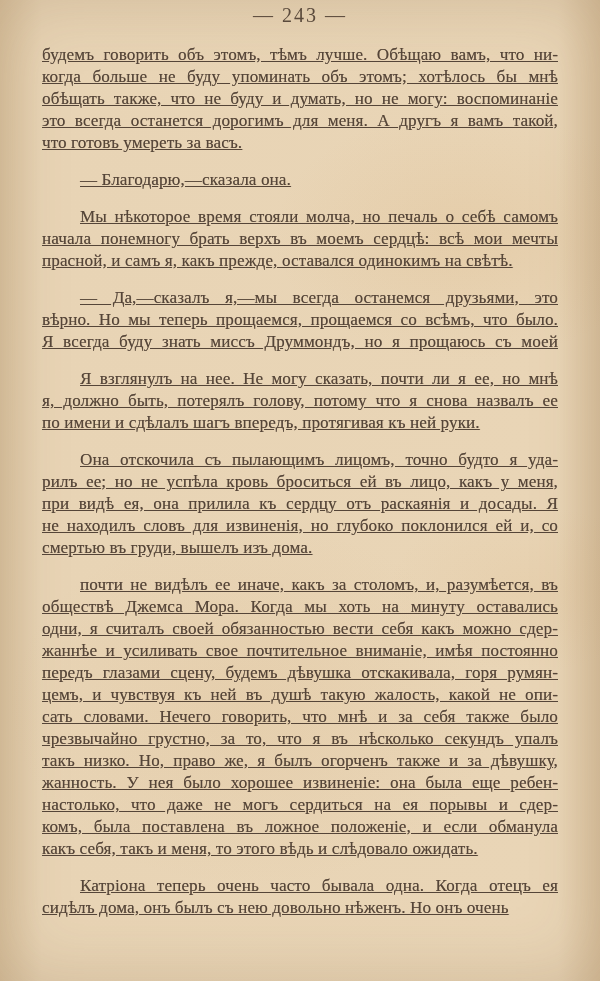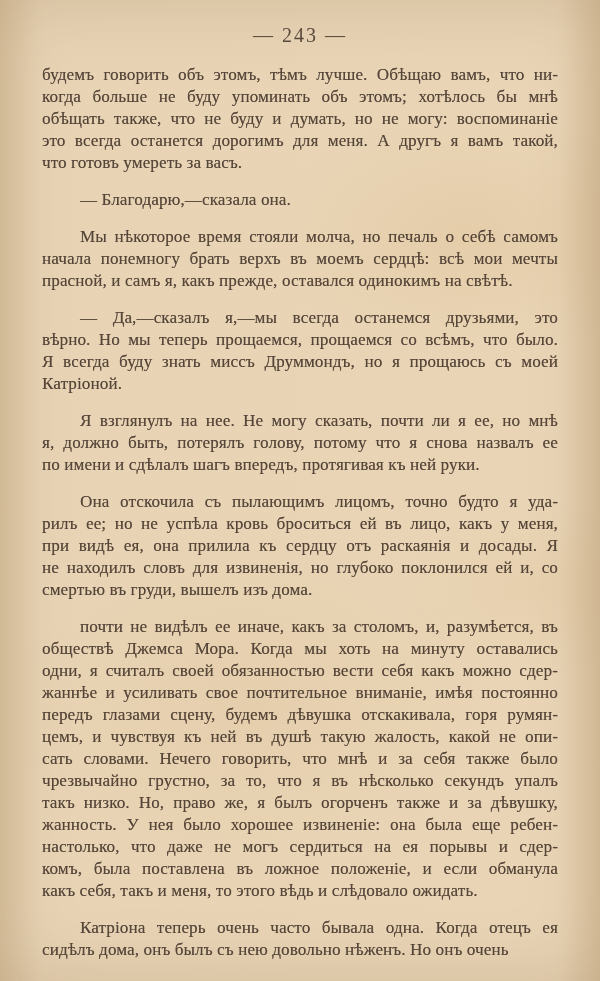--- a/index.html
+++ b/index.html
@@ -18,33 +18,34 @@
     color: #554538;
     background:
       radial-gradient(ellipse 280px 180px at 78% 24%, rgba(208,163,104,0.16), transparent 70%),
       radial-gradient(ellipse 350px 260px at 42% 72%, rgba(205,162,108,0.12), transparent 70%),
       radial-gradient(ellipse 200px 120px at 88% 60%, rgba(210,168,112,0.12), transparent 70%),
       linear-gradient(90deg, #dcc5a2, #e8d4b5 7%, #e9d5b6 93%, #dbc3a0),
       #e7d2b2;
     box-shadow: inset 0 0 70px rgba(120, 88, 48, 0.22);
   }
   .page-header {
-    padding-top: 24px;
+    padding-top: 4px;
     text-align: center;
     font-size: 20px;
     letter-spacing: 2px;
     color: #5a4a3c;
   }
   .text-block {
     margin: 17px auto 0 42px;
     width: 516px;
     font-size: 17px;
     line-height: 22px;
     letter-spacing: 0.15px;
     text-shadow: 0.2px 0 0 rgba(85, 69, 56, 0.55);
+    text-decoration: underline;
   }
   .para {
     margin: 0;
     padding: 0;
   }
   .para.gap { margin-top: 4px; }
   .line {
     display: block;
     height: 22px;
     overflow: hidden;
@@ -72,21 +73,20 @@
       </p>
       <p class="para indent">
         <span class="line">Мы нѣкоторое время стояли молча, но печаль о себѣ самомъ</span>
         <span class="line">начала понемногу брать верхъ въ моемъ сердцѣ: всѣ мои мечты</span>
         <span class="line last">прасной, и самъ я, какъ прежде, оставался одинокимъ на свѣтѣ.</span>
       </p>
       <p class="para indent">
         <span class="line">— Да,—сказалъ я,—мы всегда останемся друзьями, это</span>
         <span class="line">вѣрно. Но мы теперь прощаемся, прощаемся со всѣмъ, что было.</span>
         <span class="line">Я всегда буду знать миссъ Друммондъ, но я прощаюсь съ моей</span>
-        <span class="line last">Катріоной.</span>
       </p>
       <p class="para indent">
         <span class="line">Я взглянулъ на нее. Не могу сказать, почти ли я ее, но мнѣ</span>
         <span class="line">я, должно быть, потерялъ голову, потому что я снова назвалъ ее</span>
         <span class="line last">по имени и сдѣлалъ шагъ впередъ, протягивая къ ней руки.</span>
       </p>
       <p class="para indent">
         <span class="line">Она отскочила съ пылающимъ лицомъ, точно будто я уда-</span>
         <span class="line">рилъ ее; но не успѣла кровь броситься ей въ лицо, какъ у меня,</span>
         <span class="line">при видѣ ея, она прилила къ сердцу отъ раскаянія и досады. Я</span>

